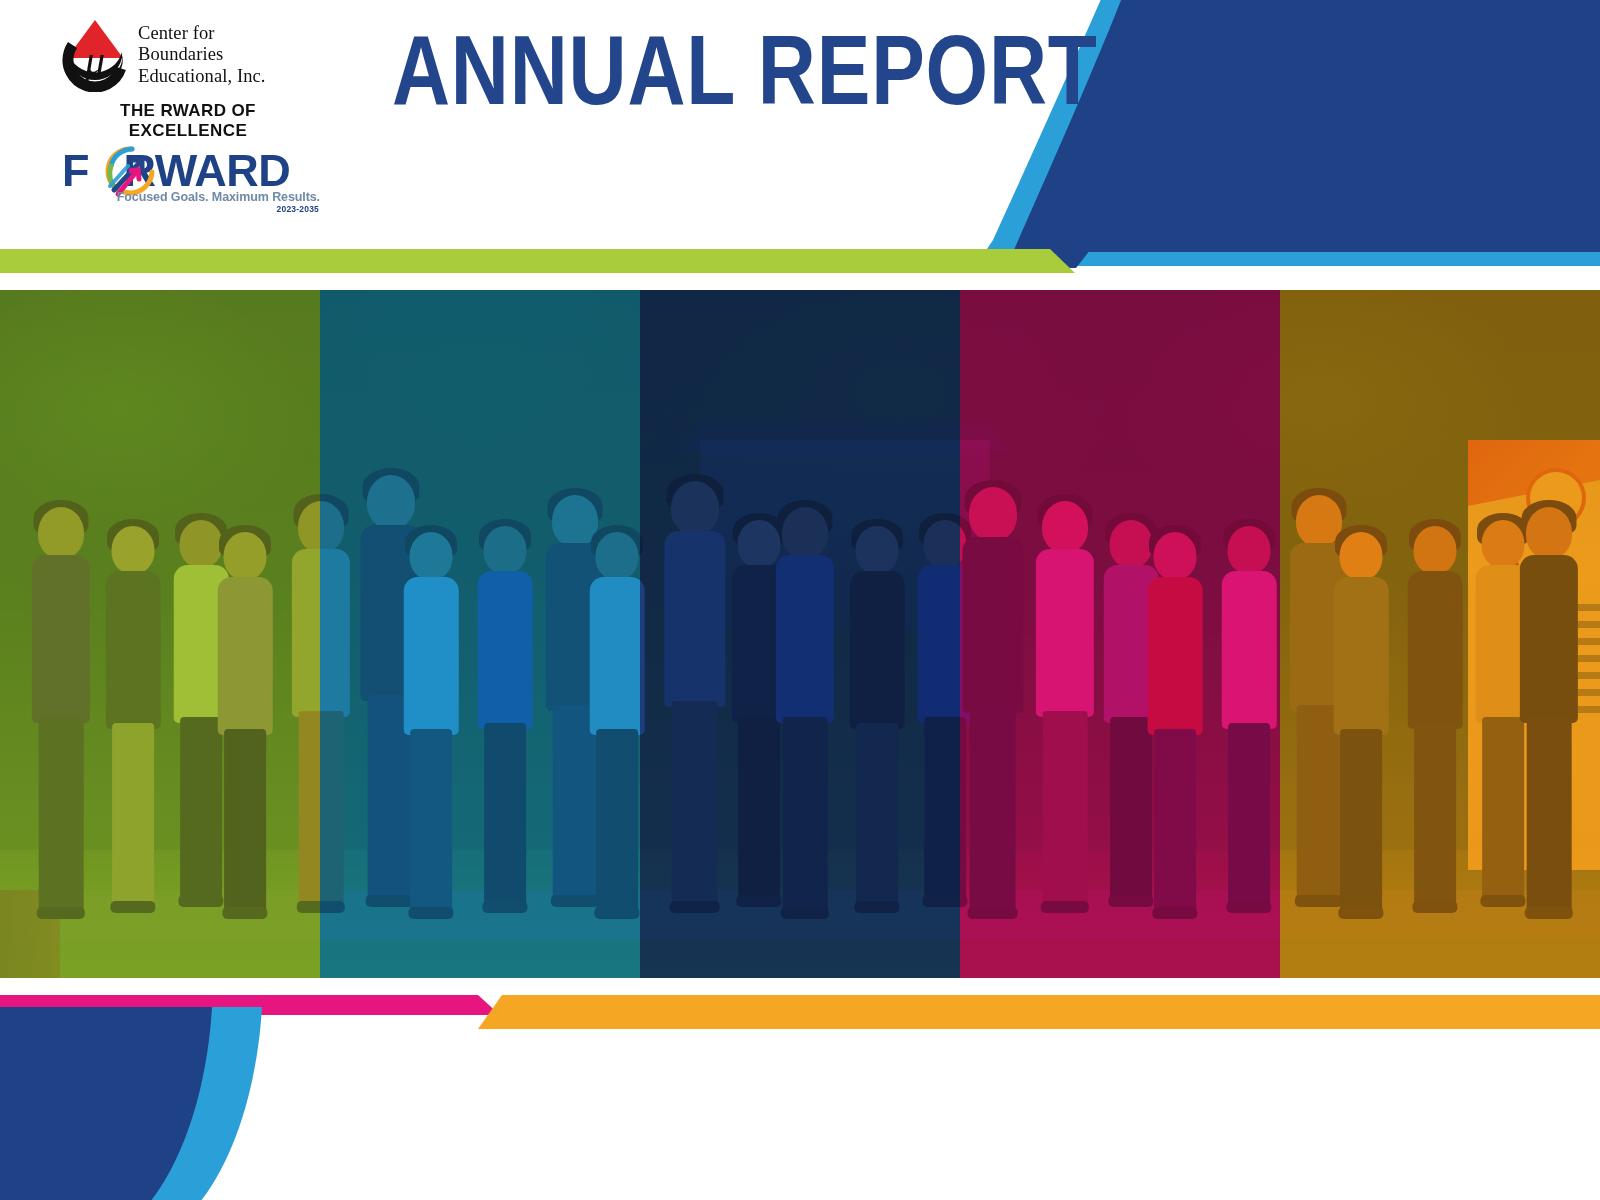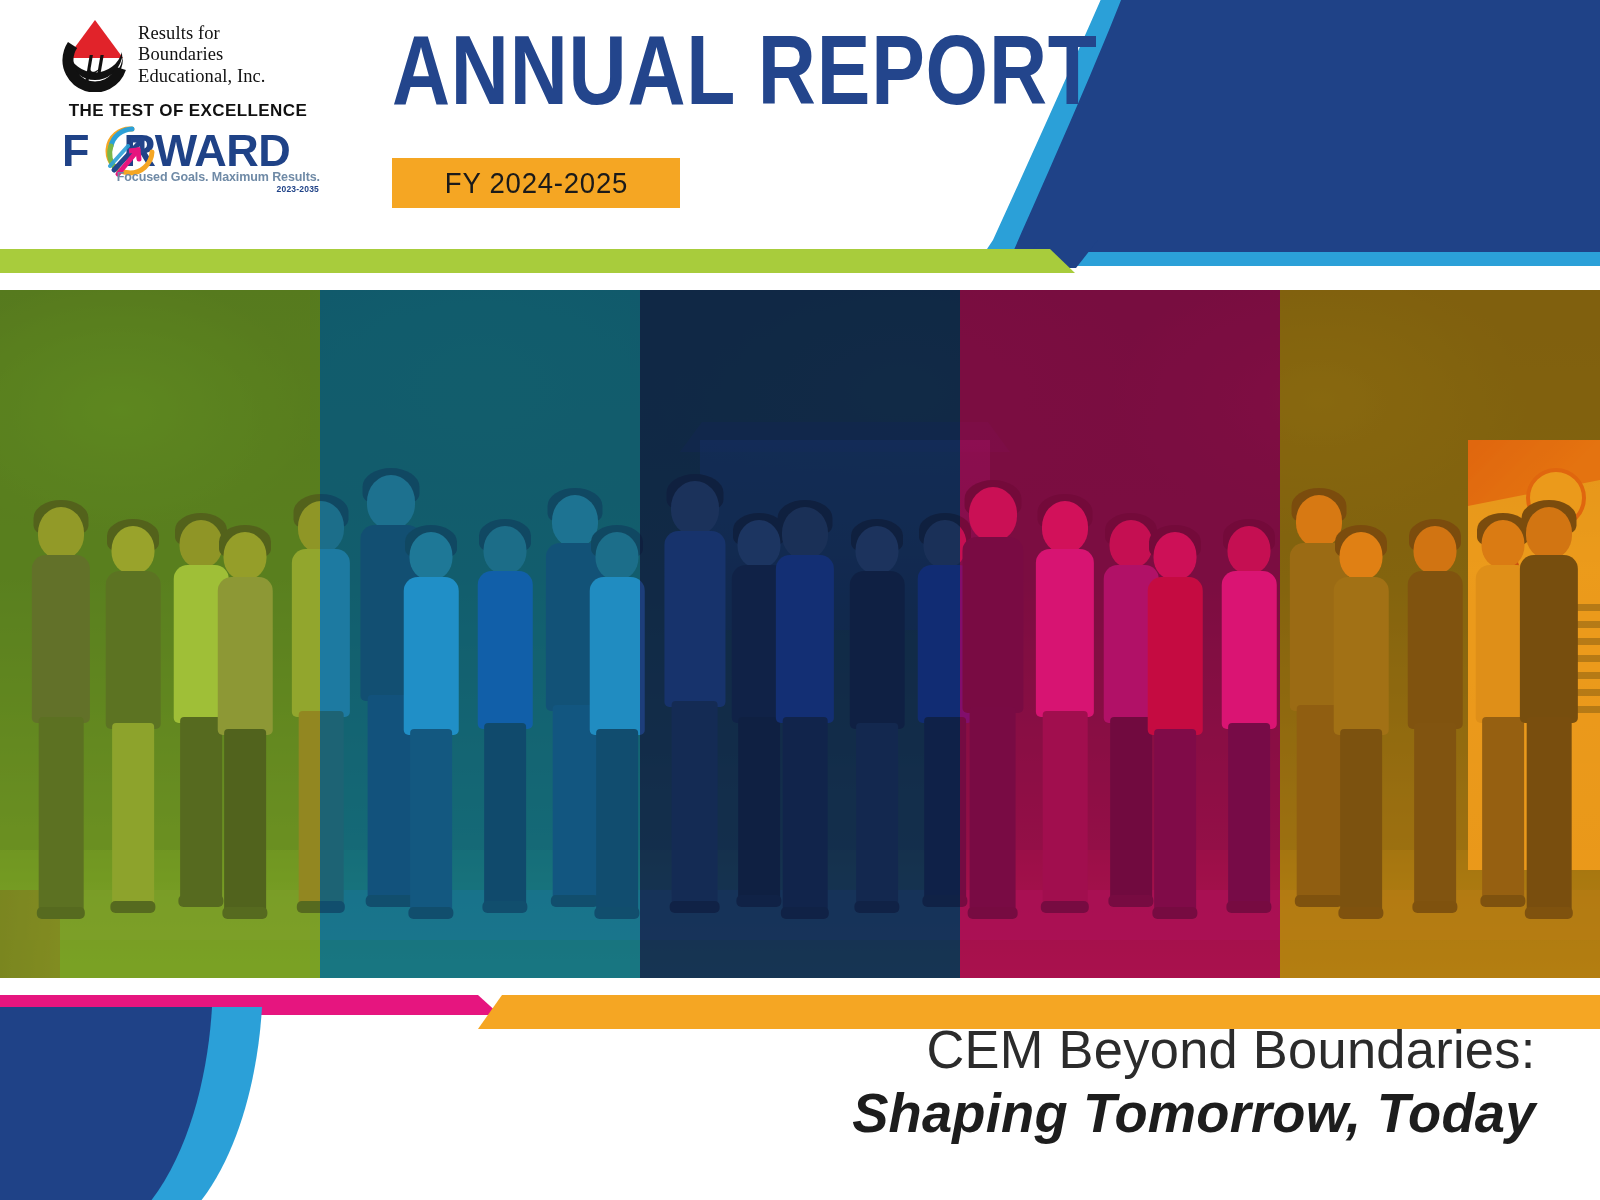--- a/index.html
+++ b/index.html
@@ -235,27 +235,27 @@
         <div class="cem-mark">
           <svg width="66" height="74" viewBox="0 0 66 74">
             <path d="M33 2 L61 40 L5 40 Z" fill="#e1232a"></path>
             <path d="M6 34 A28 28 0 0 0 60 34 L60 40 A28 30 0 0 1 6 40 Z" fill="#111"></path>
             <path d="M5 36 a28 28 0 0 0 56 0 l0 4 a28 30 0 0 1 -56 0 z" fill="#111"></path>
             <circle cx="33" cy="42" r="27" fill="none" stroke="#111" stroke-width="11" stroke-dasharray="92 200" transform="rotate(18 33 42)"></circle>
             <text x="33" y="56" font-family="Liberation Serif, serif" font-size="40" font-style="italic" text-anchor="middle" fill="#111">μ</text>
           </svg>
         </div>
         <div class="cem-words">
-          <div>Results for</div>
+          <div>Center for</div>
           <div>Boundaries</div>
           <div>Educational, Inc.</div>
         </div>
       </div>
 
-      <div class="tagline-excellence">THE TEST OF EXCELLENCE</div>
+      <div class="tagline-excellence">THE RWARD OF EXCELLENCE</div>
 
       <div class="forward-wrap">
         <div class="forward-word"><span>F</span><span class="hidden-o">O</span><span>RWARD</span></div>
 
         <svg class="fw-swirl" viewBox="0 0 56 52">
           <path d="M30 3 A22 22 0 1 0 50 26" fill="none" stroke="#f5a623" stroke-width="5" stroke-linecap="round"></path>
           <path d="M30 3 A22 22 0 0 0 9 20" fill="none" stroke="#2ba0d8" stroke-width="5" stroke-linecap="round"></path>
           <path d="M9 20 A22 22 0 0 0 14 43" fill="none" stroke="#7ab648" stroke-width="5" stroke-linecap="round"></path>
           <path d="M12 44 L40 14" stroke="#23458c" stroke-width="5" stroke-linecap="round"></path>
           <path d="M40 14 l-11 0 l11 0 l0 11" fill="none" stroke="#23458c" stroke-width="5" stroke-linecap="round"></path>
@@ -264,23 +264,20 @@
           <path d="M8 40 L26 20" stroke="#2ba0d8" stroke-width="4" stroke-linecap="round" opacity=".9"></path>
         </svg>
 
         <div class="fw-sub">Focused Goals. Maximum Results.</div>
         <div class="fw-years">2023-2035</div>
       </div>
     </div>
 
     <div class="ar-title">ANNUAL REPORT</div>
 
-    <div class="fy-chip">
-      <span>FY 2024-2025</span>
-    </div>
   </div>
 
   <div class="strip">
     <div class="photo-scene">
       <div class="bg-foliage"></div>
       <div class="bg-roof"></div>
       <div class="bg-building"></div>
       <div class="bg-ground"></div>
       <div class="bg-path"></div>
       <div class="bench"></div>
@@ -492,19 +489,15 @@
       <div class="ov2" style="left: 960px; background: rgb(230, 21, 127);"></div>
       <div class="ov2" style="left: 1280px; background: rgb(245, 160, 28);"></div>
     </div>
 
   <div class="bottom">
     <div class="magenta-band"></div>
     <div class="orange-band"></div>
     <div class="bl-cyan"></div>
     <div class="bl-navy"></div>
 
-    <div class="bottom-text">
-      <div class="bt-line1">CEM Beyond Boundaries:</div>
-      <div class="bt-line2">Shaping Tomorrow, Today</div>
-    </div>
   </div>
 
 </div>
 
 </body></html>

